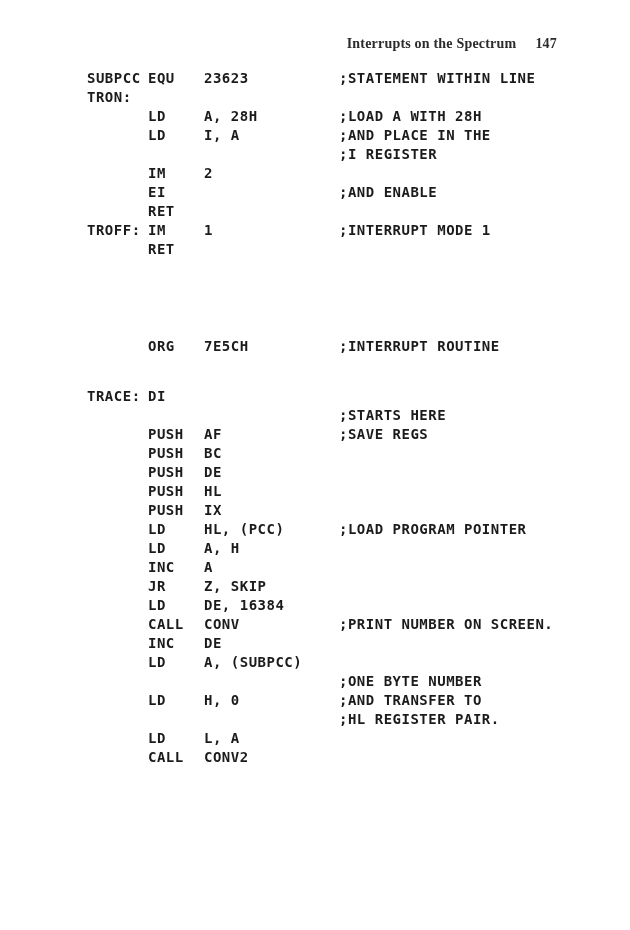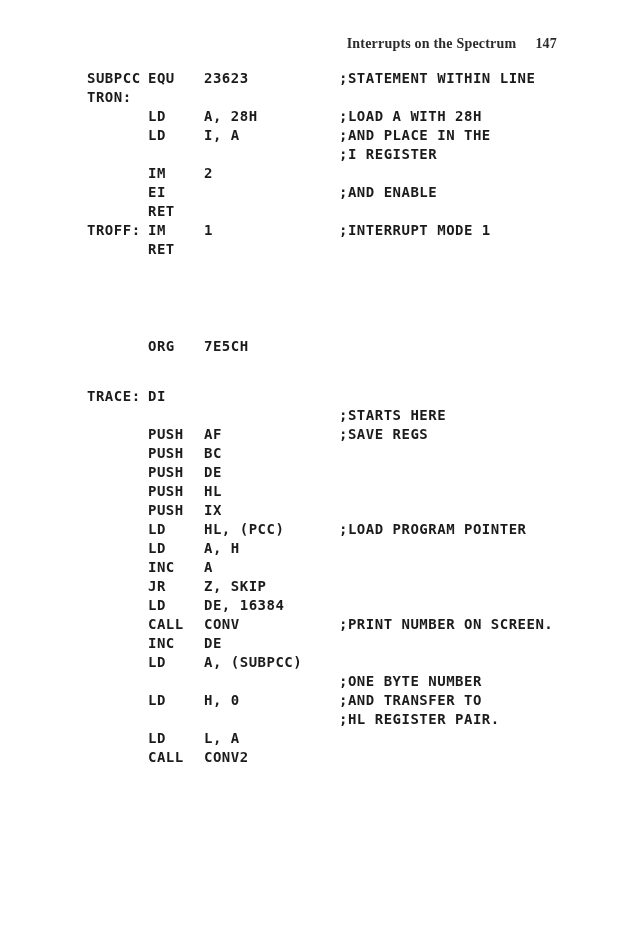--- a/index.html
+++ b/index.html
@@ -108,20 +108,21 @@
         <span class="col col-mnemonic">IM</span>
         <span class="col col-operand">1</span>
         <span class="col col-comment">;INTERRUPT MODE 1</span>
       </div>
       <div class="code-line">
         <span class="col col-mnemonic">RET</span>
       </div>
       <div class="code-line g3">
         <span class="col col-mnemonic">ORG</span>
         <span class="col col-operand">7E5CH</span>
+        <span class="col col-comment">;INTERRUPT ROUTINE</span>
       </div>
       <div class="code-line g2">
         <span class="col col-label">TRACE:</span>
         <span class="col col-mnemonic">DI</span>
       </div>
       <div class="code-line">
         <span class="col col-comment">;STARTS HERE</span>
       </div>
       <div class="code-line">
         <span class="col col-mnemonic">PUSH</span>

